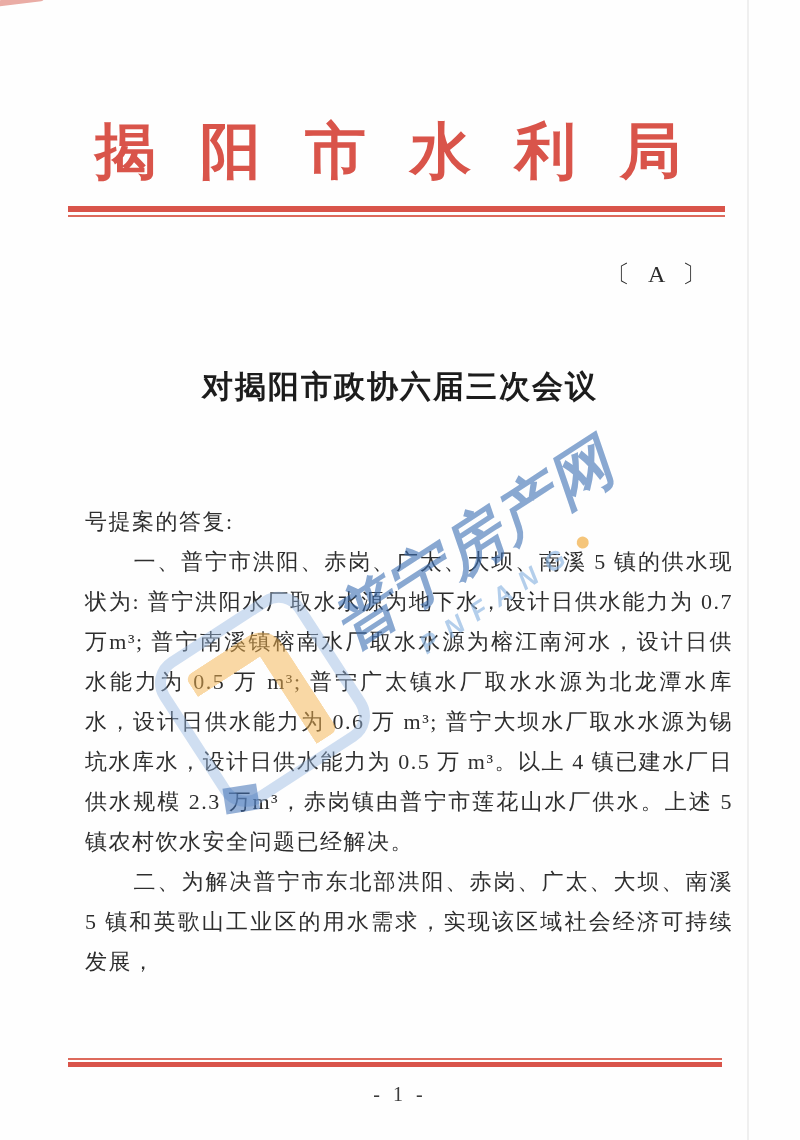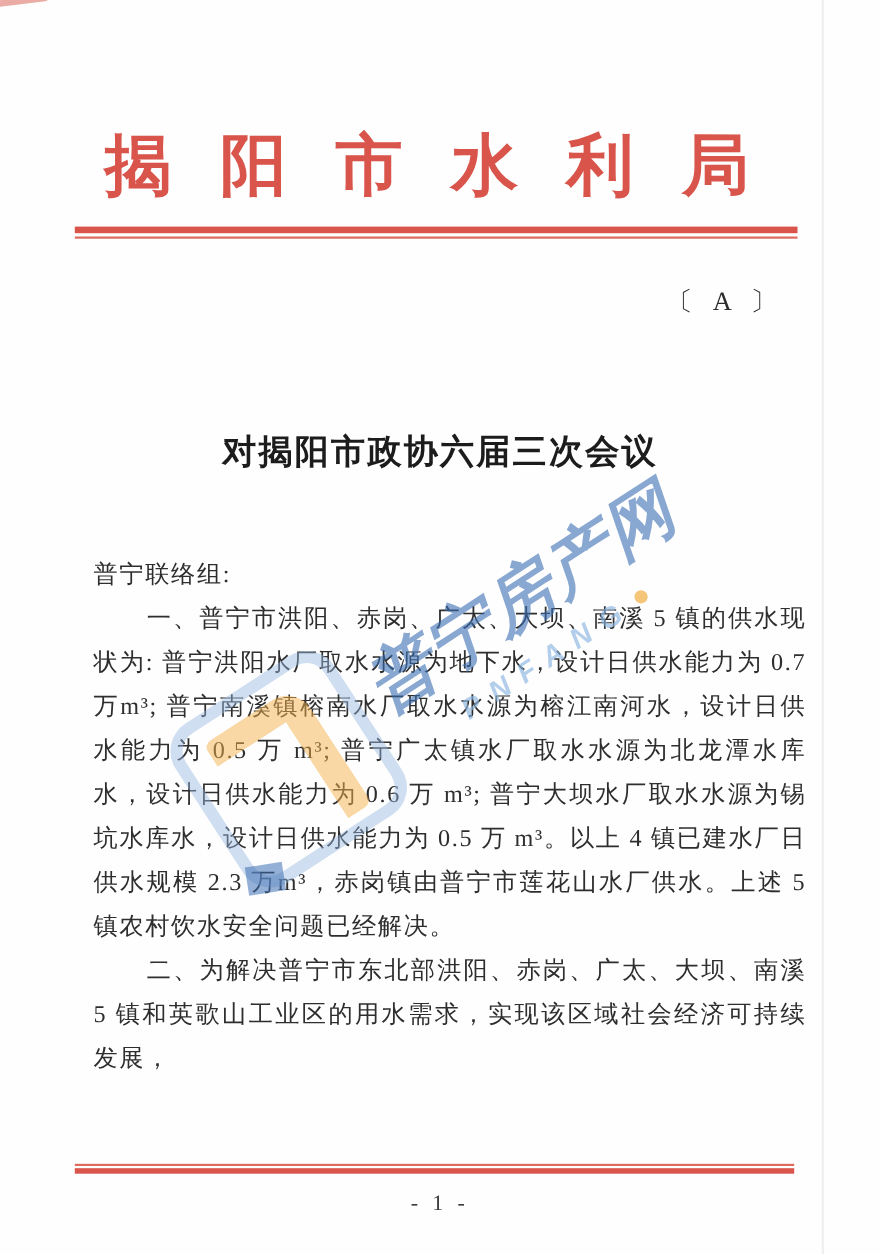--- a/index.html
+++ b/index.html
@@ -38,21 +38,21 @@
   
   .meta-block{
     position:absolute;top:258px;right:88px;text-align:center;
     color:#2b2b2b;
   }
   .grade{font-size:24px;letter-spacing:6px;margin-bottom:13px;}
   .doc-number{font-size:23px;letter-spacing:1px;}
 
   
   .doc-title{
-    position:absolute;top:388px;left:0;width:100%;
+    position:absolute;top:364px;left:0;width:100%;
     text-align:center;font-size:31px;font-weight:700;
     line-height:46px;color:#1c1c1c;letter-spacing:2px;margin:0;
   }
 
   
   .body-text{
     position:absolute;top:502px;left:85px;width:648px;
     font-size:22px;line-height:40px;letter-spacing:1.5px;
     text-align:justify;color:#2e2e2e;
   }
@@ -129,21 +129,21 @@
 
   <div class="meta-block">
     <div class="grade">〔 A 〕</div>
   </div>
 
   <h1 class="doc-title">
     <span>对揭阳市政协六届三次会议</span><br>
   </h1>
 
   <div class="body-text">
-    <p class="addressee">普宁联络组:</p>
+    <p class="addressee">号提案的答复:</p>
     <p class="para">一、普宁市洪阳、赤岗、广太、大坝、南溪 5 镇的供水现状为: 普宁洪阳水厂取水水源为地下水，设计日供水能力为 0.7 万m³; 普宁南溪镇榕南水厂取水水源为榕江南河水，设计日供水能力为 0.5 万 m³; 普宁广太镇水厂取水水源为北龙潭水库水，设计日供水能力为 0.6 万 m³; 普宁大坝水厂取水水源为锡坑水库水，设计日供水能力为 0.5 万 m³。以上 4 镇已建水厂日供水规模 2.3 万m³，赤岗镇由普宁市莲花山水厂供水。上述 5 镇农村饮水安全问题已经解决。</p>
     <p class="para">二、为解决普宁市东北部洪阳、赤岗、广太、大坝、南溪 5 镇和英歌山工业区的用水需求，实现该区域社会经济可持续发展，</p>
   </div>
 
   <div class="watermark">
     <div class="wm-icon">
       <div class="wm-icon-orange"></div>
       <div class="wm-icon-notch"></div>
     </div>
     <div class="wm-textcol">

